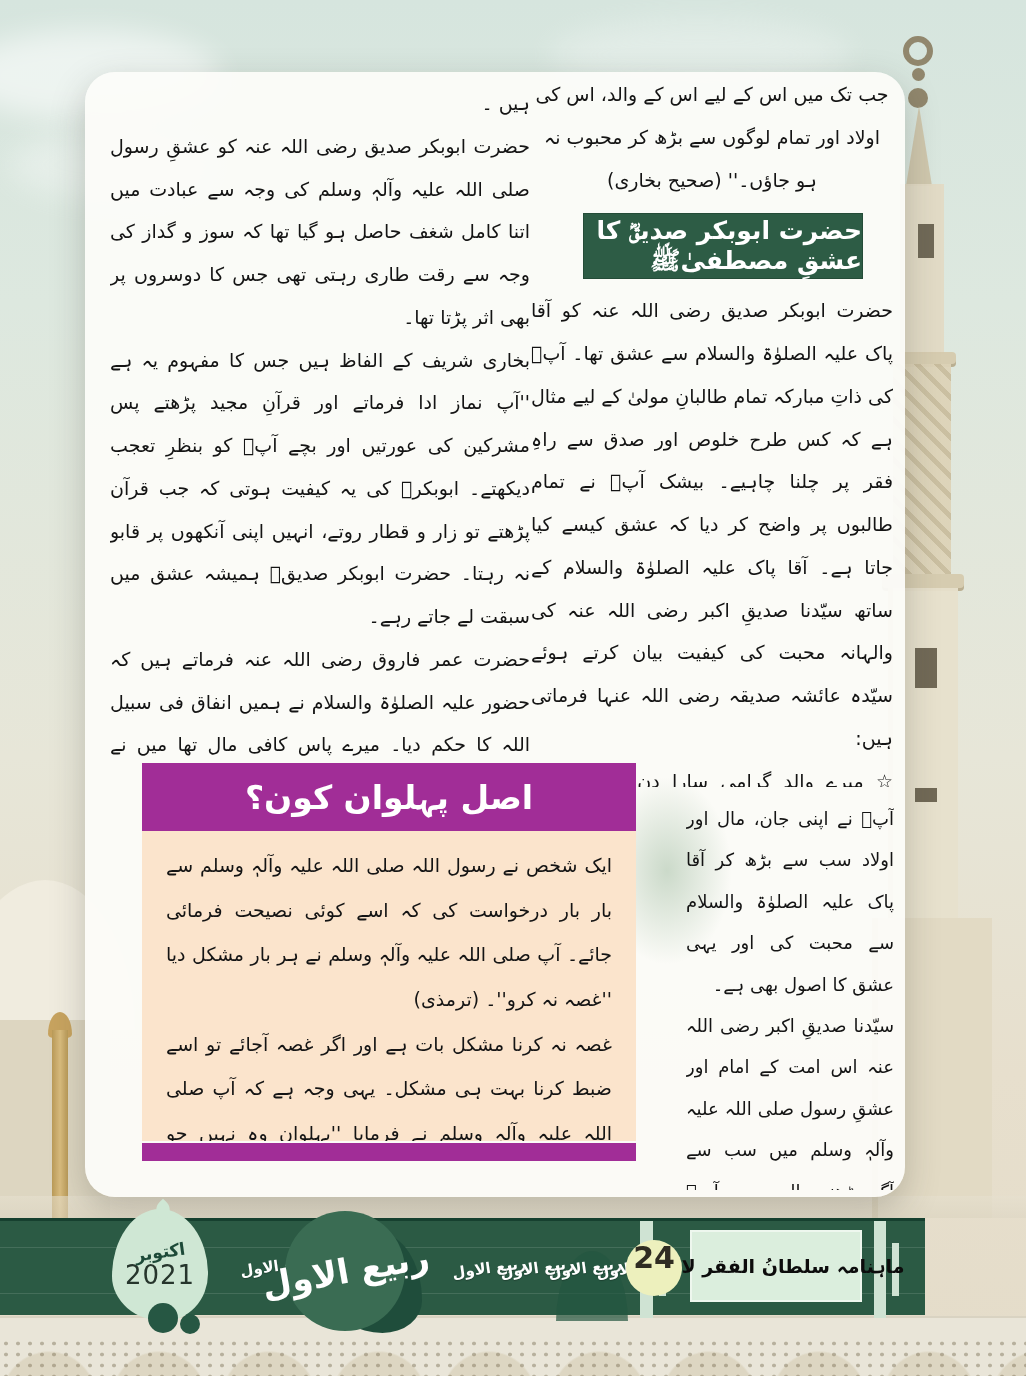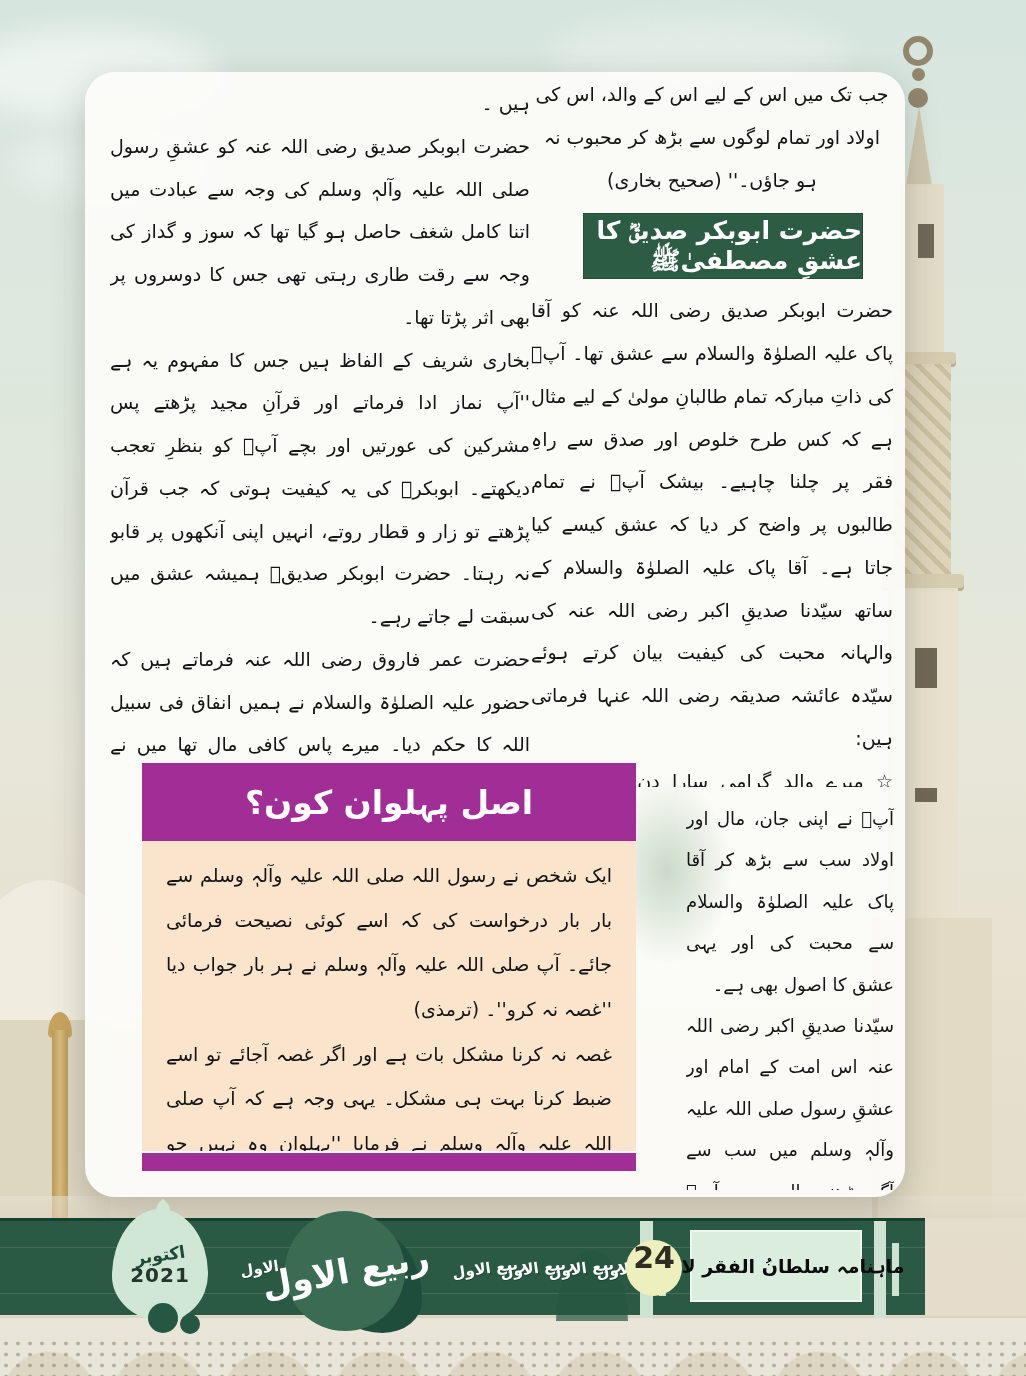--- a/index.html
+++ b/index.html
@@ -50,42 +50,42 @@
   .green-box { margin:12px 30px 10px 52px; height:66px; background:#2d5c45; border:1px solid #244c38;
     display:flex; align-items:center; justify-content:center; }
   .green-box span { color:#ffffff; font-size:25px; font-weight:bold; line-height:1.2; direction:rtl; }
   .dome-ghost { position:absolute; left:492px; top:690px; width:180px; height:340px; z-index:0;
     background:radial-gradient(ellipse 90px 130px at 50% 32%, rgba(92,140,96,.30), rgba(92,140,96,0) 72%); }
   .rc-narrow { position:absolute; left:601px; top:726px; width:208px; height:392px; overflow:hidden; }
   .rc-narrow .urdu { font-size:18px; line-height:2.3; }
   .lc { position:absolute; left:25px; top:10px; width:420px; height:676px; overflow:hidden; }
 
   .pehlwan { position:absolute; left:57px; top:691px; width:494px; }
-  .p-head { height:78px; background:#a12d97; display:flex; align-items:center; justify-content:center; }
+  .p-head { height:68px; background:#a12d97; display:flex; align-items:center; justify-content:center; }
   .p-head span { color:#fff; font-size:33px; font-weight:bold; direction:rtl; }
   .p-body { background:#fbe4cc; padding:12px 24px 10px; height:310px; overflow:hidden; }
   .p-body .urdu { line-height:2.35; }
   .p-foot { height:18px; background:#a12d97; margin-top:2px; }
 
   
   .footer { position:absolute; left:0; top:1218px; width:925px; height:97px; background:#2b5a44; z-index:3;
     border-top:3px solid #16402f; }
   .f-line { position:absolute; left:0; width:925px; height:1px; background:rgba(255,255,255,.12); }
   .sil { position:absolute; background:#1f4d3b; }
   .sil-minaret { left:317px; top:4px; width:22px; height:93px; }
   .sil-minaret::before { content:""; position:absolute; left:-5px; top:-2px; width:32px; height:6px; background:#1f4d3b; }
   .sil-dome { left:336px; top:12px; width:86px; height:100px; border-radius:50% 50% 46% 54%/68% 68% 32% 32%; }
   .sil-dome2 { left:556px; top:30px; width:72px; height:70px; background:#245540; border-radius:50% 50% 0 0/100% 100% 0 0; opacity:.7; }
   .month-blob { position:absolute; left:112px; top:-12px; width:96px; height:112px; background:#cfe7d4;
     border-radius:50% 50% 46% 54%/60% 58% 42% 40%; z-index:4;
     display:flex; flex-direction:column; align-items:center; justify-content:center; }
   .month-blob::before { content:""; position:absolute; top:-7px; left:43px; width:16px; height:16px; background:#cfe7d4;
     transform:rotate(45deg); border-radius:0 70% 0 70%; }
   .month-txt { color:#1d4a38; font-size:17px; font-weight:bold; transform:rotate(-8deg); direction:rtl; }
-  .year-txt { color:#26352c; font-size:20px; font-weight:bold; letter-spacing:1px; line-height:1; }
+  .year-txt { color:#26352c; font-size:26px; font-weight:normal; letter-spacing:1px; line-height:1; }
   .dotc { position:absolute; border-radius:50%; background:#265743; z-index:4; }
   .dotc1 { left:148px; top:82px; width:30px; height:30px; }
   .dotc2 { left:180px; top:93px; width:20px; height:20px; }
   .callig { position:absolute; color:#ffffff; font-size:15px; font-weight:bold; transform:rotate(-8deg);
     direction:rtl; white-space:nowrap; text-shadow:0 1px 1px rgba(0,0,0,.25); }
   .big-circle { position:absolute; left:285px; top:-10px; width:120px; height:120px; border-radius:50%;
     background:#3a6c53; z-index:5; display:flex; align-items:center; justify-content:center; }
   .big-circle span { color:#fff; font-size:34px; font-weight:bold; transform:rotate(-10deg); direction:rtl; white-space:nowrap; }
   .vbar { position:absolute; background:#cfe3d3; }
   .vbarA1 { left:640px; top:0; width:13px; height:97px; }
@@ -155,21 +155,21 @@
     <p class="urdu">حضرت ابوبکر صدیق رضی اللہ عنہ کو عشقِ رسول صلی اللہ علیہ وآلہٖ وسلم کی وجہ سے عبادت میں اتنا کامل شغف حاصل ہو گیا تھا کہ سوز و گداز کی وجہ سے رقت طاری رہتی تھی جس کا دوسروں پر بھی اثر پڑتا تھا۔</p>
     <p class="urdu">بخاری شریف کے الفاظ ہیں جس کا مفہوم یہ ہے ''آپ نماز ادا فرماتے اور قرآنِ مجید پڑھتے پس مشرکین کی عورتیں اور بچے آپؓ کو بنظرِ تعجب دیکھتے۔ ابوبکرؓ کی یہ کیفیت ہوتی کہ جب قرآن پڑھتے تو زار و قطار روتے، انہیں اپنی آنکھوں پر قابو نہ رہتا۔ حضرت ابوبکر صدیقؓ ہمیشہ عشق میں سبقت لے جاتے رہے۔</p>
     <p class="urdu">حضرت عمر فاروق رضی اللہ عنہ فرماتے ہیں کہ حضور علیہ الصلوٰۃ والسلام نے ہمیں انفاق فی سبیل اللہ کا حکم دیا۔ میرے پاس کافی مال تھا میں نے سوچا آج میں ابوبکرؓ سے سبقت لے جاؤں گا چنانچہ میں نے آدھا مال صدق کیا۔ نبی اکرم صلی اللہ علیہ وآلہٖ وسلم نے پوچھا ''اہلِ خانہ کے لیے کیا چھوڑا؟'' میں نے عرض کی ''اس کے برابر۔'' اتنے میں ابوبکر صدیقؓ بھی اپنا مال لے کر آئے۔ آقا پاک علیہ الصلوٰۃ والسلام نے پوچھا ''اہلِ خانہ کے لیے کیا چھوڑا؟'' عرض کی ''اللہ اور اس کے رسول صلی اللہ علیہ وآلہٖ وسلم کو چھوڑ کر آیا ہوں۔''</p>
   </div>
 
   <div class="pehlwan">
     <div class="p-head">
       <span>اصل پہلوان کون؟</span>
     </div>
     <div class="p-body">
-      <p class="urdu">ایک شخص نے رسول اللہ صلی اللہ علیہ وآلہٖ وسلم سے بار بار درخواست کی کہ اسے کوئی نصیحت فرمائی جائے۔ آپ صلی اللہ علیہ وآلہٖ وسلم نے ہر بار جواب دیا ''غصہ نہ کرو''۔ (ترمذی)</p>
+      <p class="urdu">ایک شخص نے رسول اللہ صلی اللہ علیہ وآلہٖ وسلم سے بار بار درخواست کی کہ اسے کوئی نصیحت فرمائی جائے۔ آپ صلی اللہ علیہ وآلہٖ وسلم نے ہر بار مشکل دیا ''غصہ نہ کرو''۔ (ترمذی)</p>
       <p class="urdu">غصہ نہ کرنا مشکل بات ہے اور اگر غصہ آجائے تو اسے ضبط کرنا بہت ہی مشکل۔ یہی وجہ ہے کہ آپ صلی اللہ علیہ وآلہٖ وسلم نے فرمایا ''پہلوان وہ نہیں جو لوگوں کو کشتی میں پچھاڑ دے بلکہ پہلوان وہ ہے جو غصے کے وقت اپنے نفس پر قابو رکھے۔'' (بخاری)</p>
     </div>
     <div class="p-foot"></div>
   </div>
 </div>
 
 <div class="footer">
   <div class="f-line" style="top:26px;"></div>
   <div class="f-line" style="top:72px;"></div>
 

